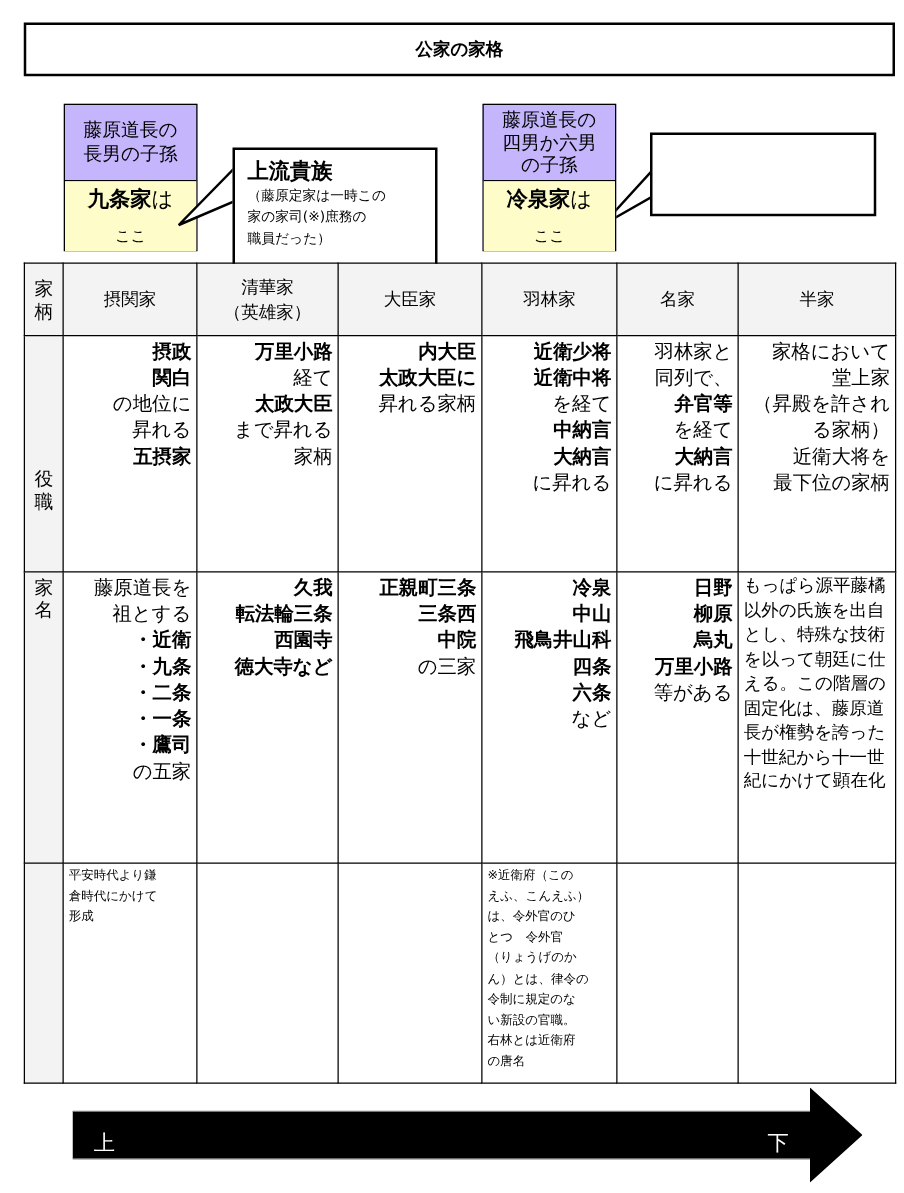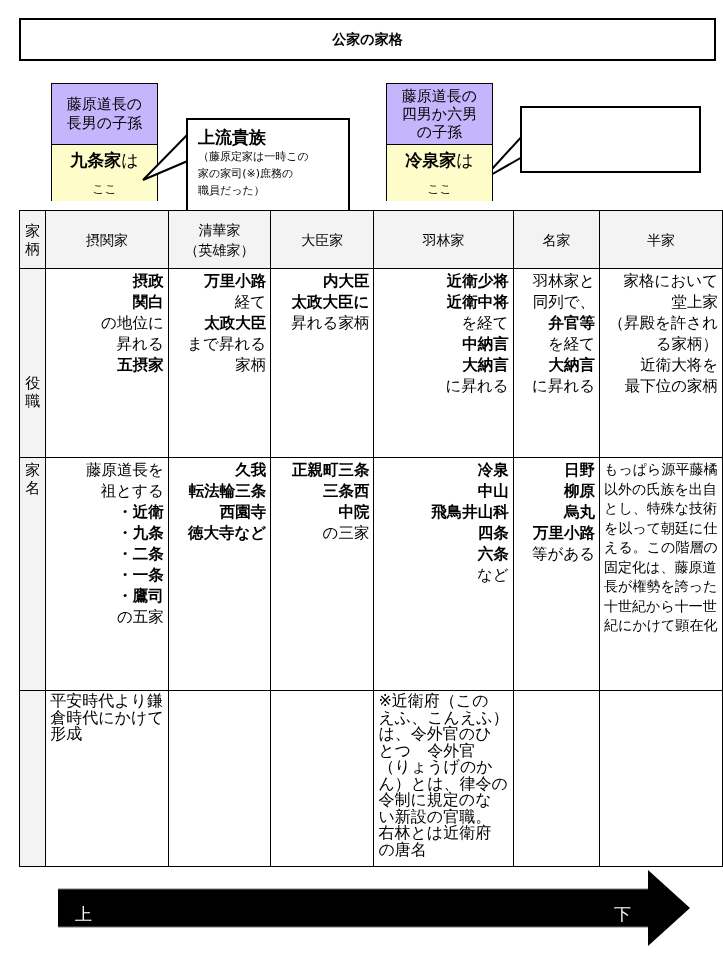--- a/index.html
+++ b/index.html
@@ -21,21 +21,21 @@
   .callout2 .sub { font-size:15px; line-height:20px; }
   svg.tail { position:absolute; overflow:visible; }
   table.grid { position:absolute; left:19px; top:210px; border-collapse:collapse; table-layout:fixed; }
   table.grid td, table.grid th { border:1px solid #000; vertical-align:top; padding:2px 4px; box-sizing:border-box; }
   table.grid th { background:#f3f3f3; font-weight:normal; font-size:14px; vertical-align:middle; text-align:center; line-height:20px; }
   table.grid td.rowhead { background:#f3f3f3; font-size:15px; line-height:18px; padding:3px 2px; text-align:center; }
   table.grid th.corner { font-size:15px; line-height:18px; padding:2px; }
   td.cell { font-size:15.5px; line-height:21px; }
   td.cell .ln { display:block; white-space:nowrap;text-align:right; }
   td.cell .ln.b { font-weight:bold; }
-  td.small { font-size:16px; line-height:16.5px; }
+  td.small { font-size:10px; line-height:16.5px; }
   td.small .ln { display:block; white-space:nowrap; }
   td.mid { font-size:14px; line-height:19.5px; }
   .arrow { left:58px; top:870px; width:632px; height:76px; }
   .arrow-label { position:absolute; color:#fff; font-size:17px; top:903px; }
 </style>
 </head>
 <body>
 
 <div class="abs title-box">公家の家格</div>
 

